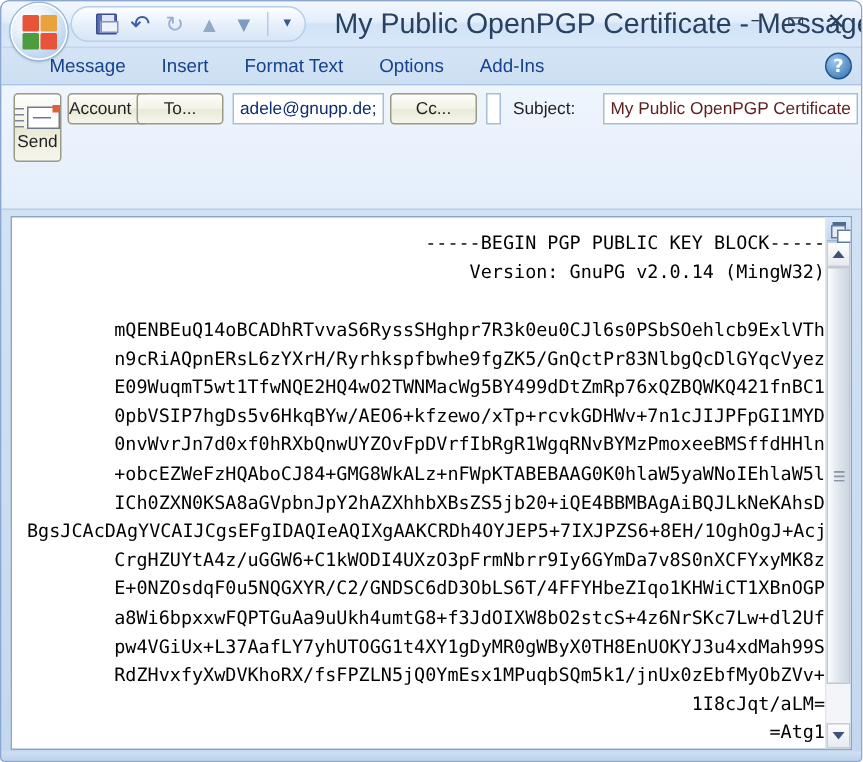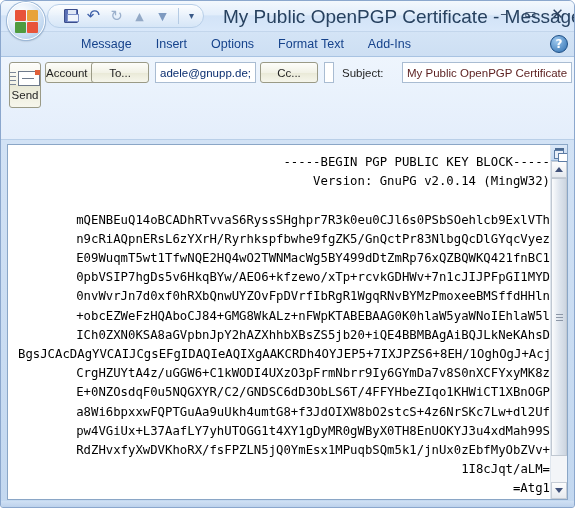--- a/index.html
+++ b/index.html
@@ -109,21 +109,21 @@
     font-family: "DejaVu Sans", sans-serif;
   }
   .winbtn.close { font-size: 15px; }
 
   
   #ribbon-tabs {
     position: relative;
     height: 25px;
     background: linear-gradient(to bottom, #d4e4f6 0%, #cddff3 100%);
     border-bottom: 1px solid #a8c3e2;
-    padding-left: 68px;
+    padding-left: 20px;
     display: flex; align-items: flex-start;
   }
   .rtab {
     height: 24px; line-height: 24px;
     padding: 0 12px;
     font-size: 12.5px;
     color: #15428b;
     cursor: pointer;
     white-space: nowrap;
   }
@@ -332,22 +332,22 @@
     <div id="winbtns">
       <div class="winbtn">–</div>
       <div class="winbtn">▭</div>
       <div class="winbtn close">✕</div>
     </div>
   </div>
 
   <div id="ribbon-tabs">
     <div class="rtab">Message</div>
     <div class="rtab">Insert</div>
+    <div class="rtab">Format Text</div>
     <div class="rtab">Options</div>
-    <div class="rtab">Format Text</div>
     <div class="rtab">Add-Ins</div>
     <div id="help-btn">?</div>
   </div>
 
   <div id="compose">
 
     <div id="sendcol">
       <div id="send-btn">
         <div class="env-icon">
           <div class="env-body"></div>

